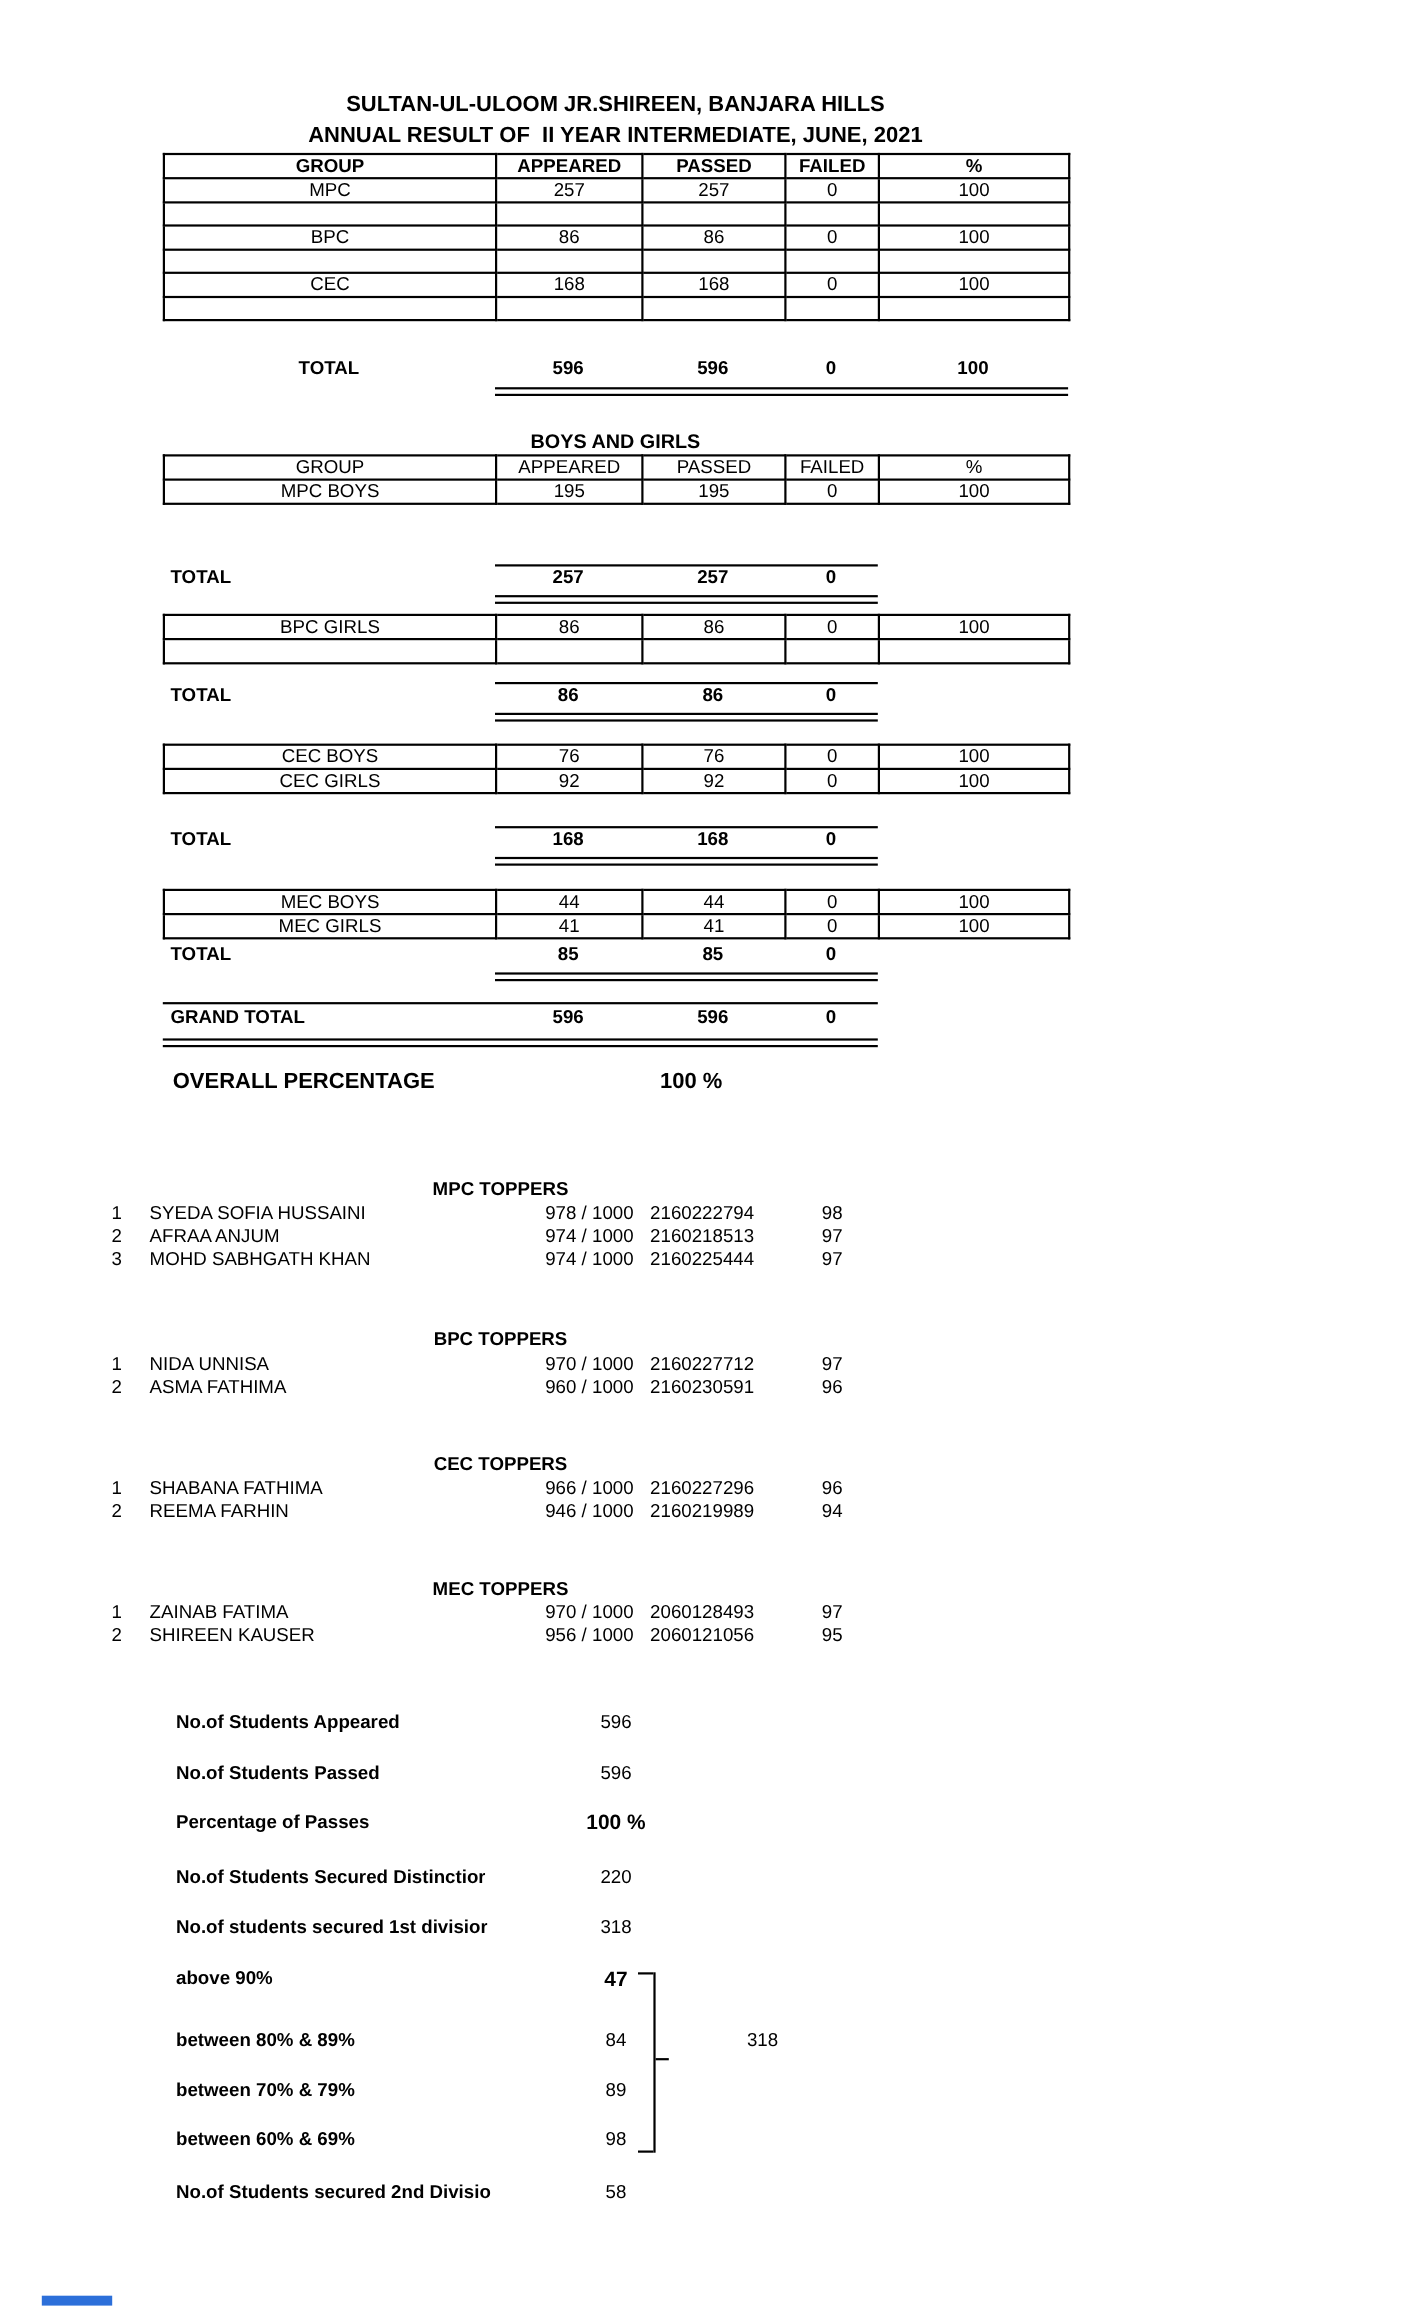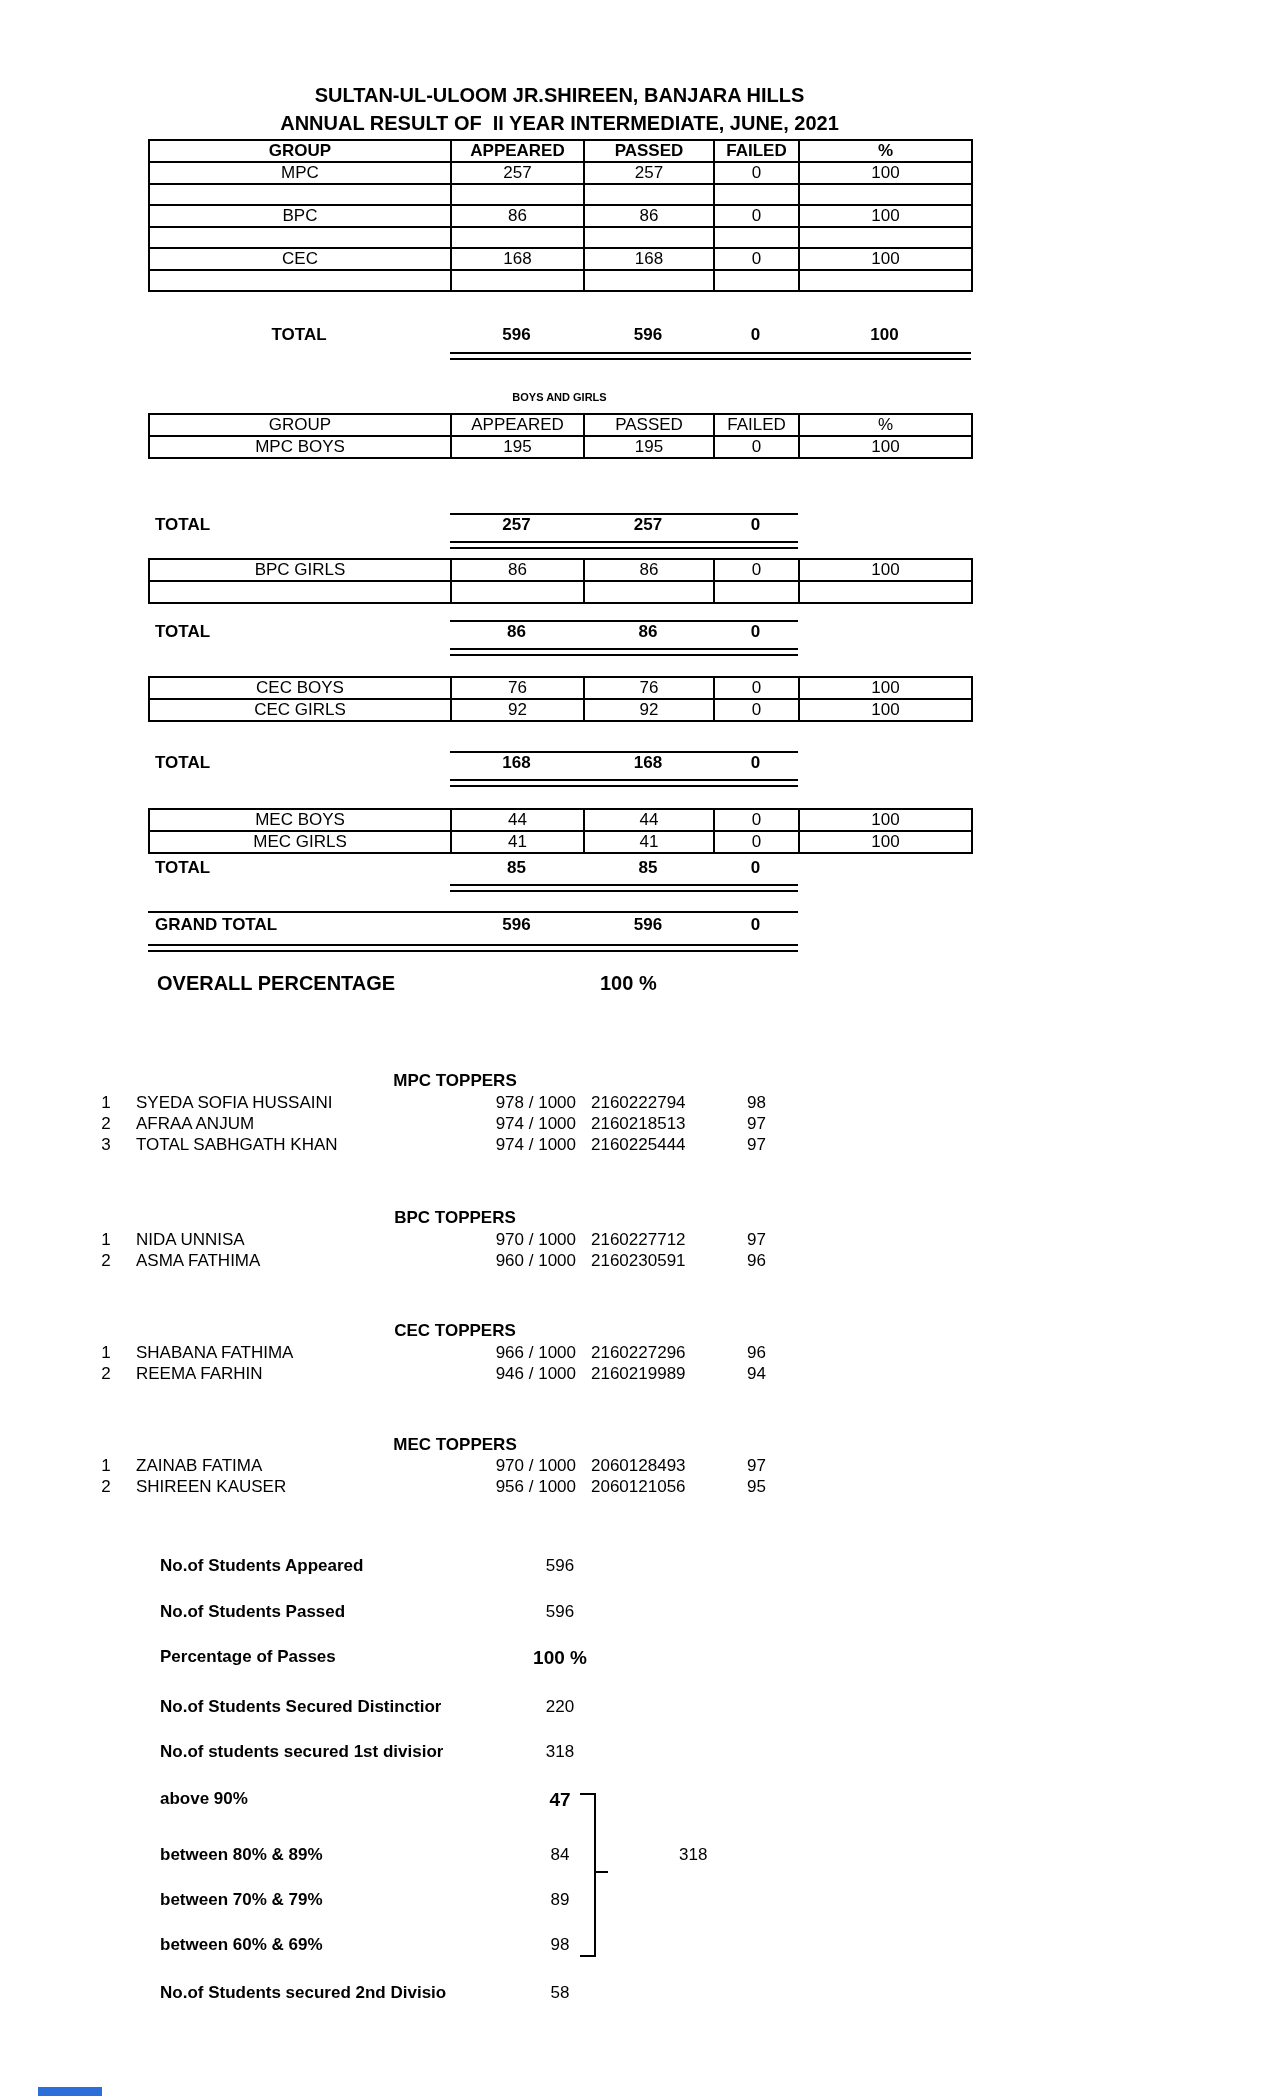--- a/index.html
+++ b/index.html
@@ -5,21 +5,21 @@
   html,body{margin:0;padding:0;background:#ffffff;}
   body{width:1275px;height:2100px;position:relative;font-family:"Liberation Sans",sans-serif;color:#000;}
   .abs{position:absolute;}
   .ttl{left:148px;width:823px;text-align:center;font-weight:bold;font-size:20px;white-space:pre;}
   table.grid{position:absolute;border-collapse:collapse;table-layout:fixed;}
   table.grid td{border:2px solid #000;font-size:17px;text-align:center;padding:0;overflow:hidden;white-space:nowrap;}
   .t1 td{height:19px;}
   .t2 td{height:20px;}
   .hdr td{font-weight:bold;}
   td.lal{text-align:left;padding-left:5px;}
-  .sect{left:148px;width:823px;text-align:center;font-weight:bold;font-size:11px;}
+  .sect{left:148px;width:823px;text-align:center;font-weight:bold;font-size:18px;}
   .trow{position:absolute;left:148px;width:823px;height:23px;font-size:17px;font-weight:bold;}
   .tc{position:absolute;top:0;text-align:center;}
   .tlab{position:absolute;top:0;left:7px;text-align:left;}
   .rule{position:absolute;border-top:2px solid #000;height:0;}
   .drule{position:absolute;height:4px;border-top:2px solid #000;border-bottom:2px solid #000;}
   .overall{font-size:20px;font-weight:bold;}
   .toptitle{left:148px;width:614px;text-align:center;font-weight:bold;font-size:17px;}
   .toprow{position:absolute;left:95px;width:680px;height:21px;font-size:17px;}
   .toprow .rank{position:absolute;left:0;width:22px;text-align:center;}
   .toprow .name{position:absolute;left:41px;white-space:nowrap;}
@@ -271,21 +271,21 @@
 </div>
 <div class="toprow" style="top:1114px">
   <span class="rank">2</span>
   <span class="name">AFRAA ANJUM</span>
   <span class="marks">974 / 1000</span>
   <span class="roll">2160218513</span>
   <span class="pct">97</span>
 </div>
 <div class="toprow" style="top:1135px">
   <span class="rank">3</span>
-  <span class="name">TOTAL SABHGATH KHAN</span>
+  <span class="name">MOHD SABHGATH KHAN</span>
   <span class="marks">974 / 1000</span>
   <span class="roll">2160225444</span>
   <span class="pct">97</span>
 </div>
 
 <div class="abs toptitle" style="top:1208px">BPC TOPPERS</div>
 <div class="toprow" style="top:1230px">
   <span class="rank">1</span>
   <span class="name">NIDA UNNISA</span>
   <span class="marks">970 / 1000</span>

